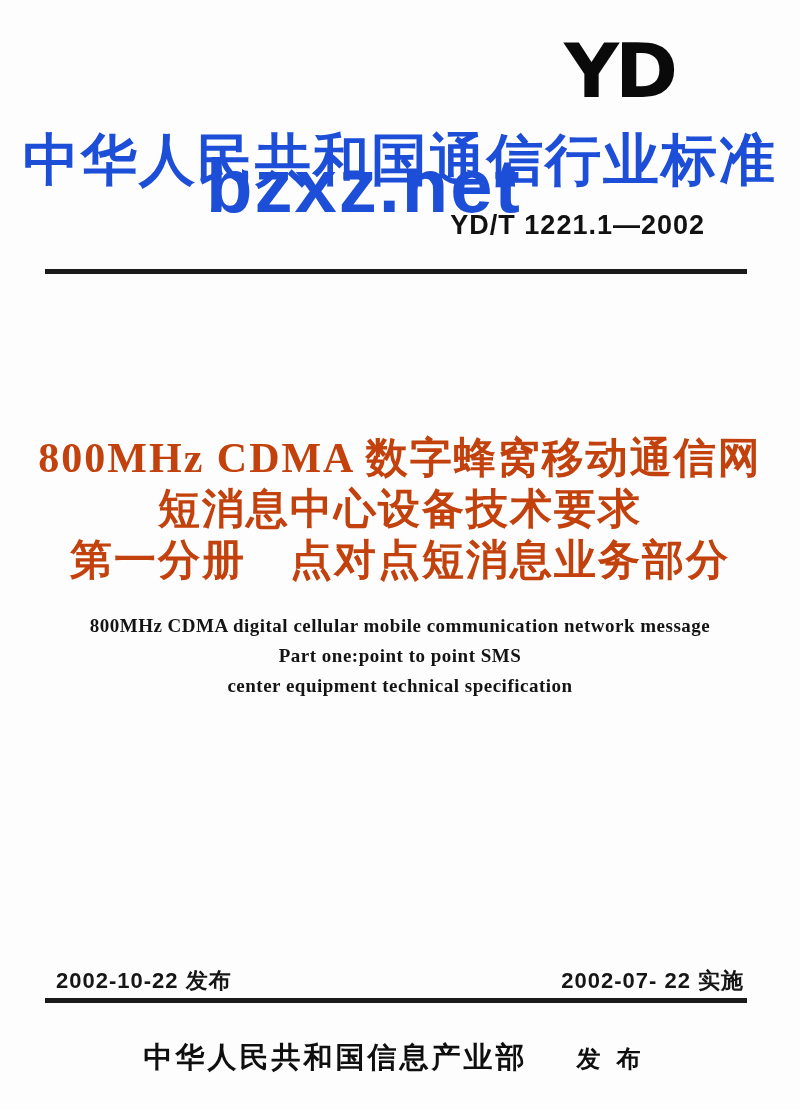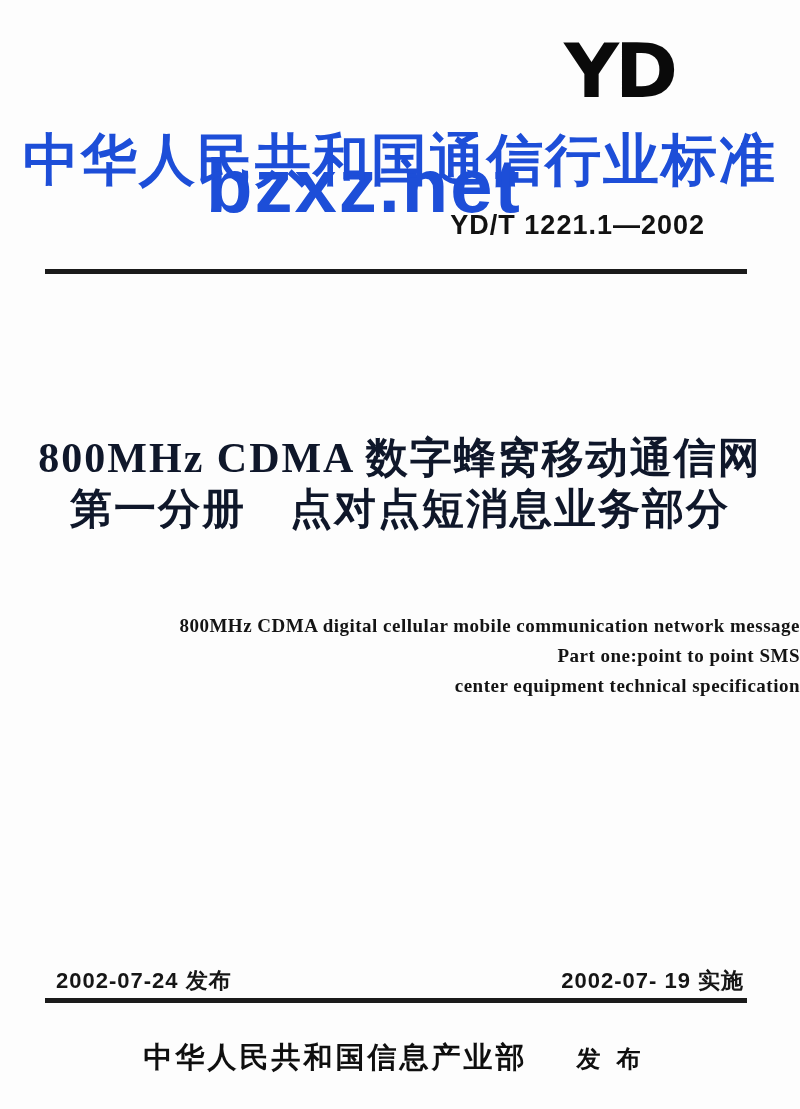--- a/index.html
+++ b/index.html
@@ -79,38 +79,38 @@
   .rule-top { top: 269px; height: 5px; }
   .rule-bottom { top: 998px; height: 5px; }
 
   .title-cn {
     position: absolute;
     top: 433px;
     left: 0;
     width: 100%;
     text-align: center;
     font-weight: bold;
-    color: #0f172a;
+    color: #c2410c;
     z-index: 1;
     
     font-family: "Liberation Serif", "Liberation Sans", sans-serif;
   }
   .title-cn .line {
     font-size: 42px;
     line-height: 51px;
     letter-spacing: 2px;
     white-space: nowrap;
   }
 
   .title-en {
     position: absolute;
     top: 611px;
     left: 0;
     width: 100%;
-    text-align: right;
+    text-align: center;
     font-weight: bold;
     color: #141414;
     z-index: 1;
     font-family: "Liberation Serif", serif;
   }
   .title-en .line {
     font-size: 19px;
     line-height: 30px;
     letter-spacing: 0.5px;
   }
@@ -162,32 +162,33 @@
   <div class="yd-logo">YD</div>
 
   <div class="heading">中华人民共和国通信行业标准</div>
 
   <div class="std-number">YD/T 1221.1—2002</div>
 
   <div class="rule rule-top"></div>
 
   <div class="title-cn">
     <div class="line">800MHz CDMA 数字蜂窝移动通信网</div>
+    <div class="line">短消息中心设备技术要求</div>
     <div class="line">第一分册　点对点短消息业务部分</div>
   </div>
 
   <div class="title-en">
     <div class="line">800MHz CDMA digital cellular mobile communication network message</div>
     <div class="line">Part one:point to point SMS</div>
     <div class="line">center equipment technical specification</div>
   </div>
 
   <div class="dates-row">
-    <span class="issue-date">2002-07-24 发布</span>
-    <span class="implement-date">2002-07- 19 实施</span>
+    <span class="issue-date">2002-10-22 发布</span>
+    <span class="implement-date">2002-07- 22 实施</span>
   </div>
 
   <div class="rule rule-bottom"></div>
 
   <div class="publisher-row">
     <span class="publisher-name">中华人民共和国信息产业部</span><span class="publish-label">发布</span>
   </div>
 
 </div>
 

